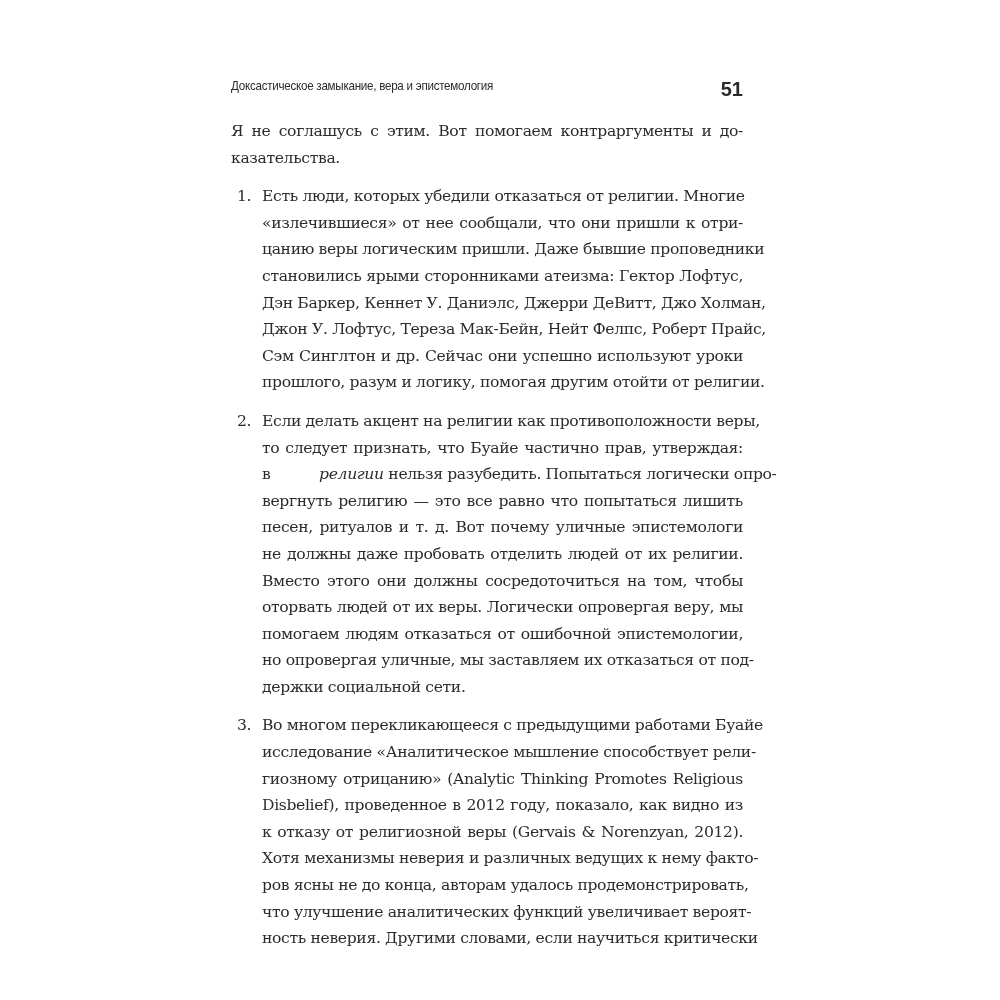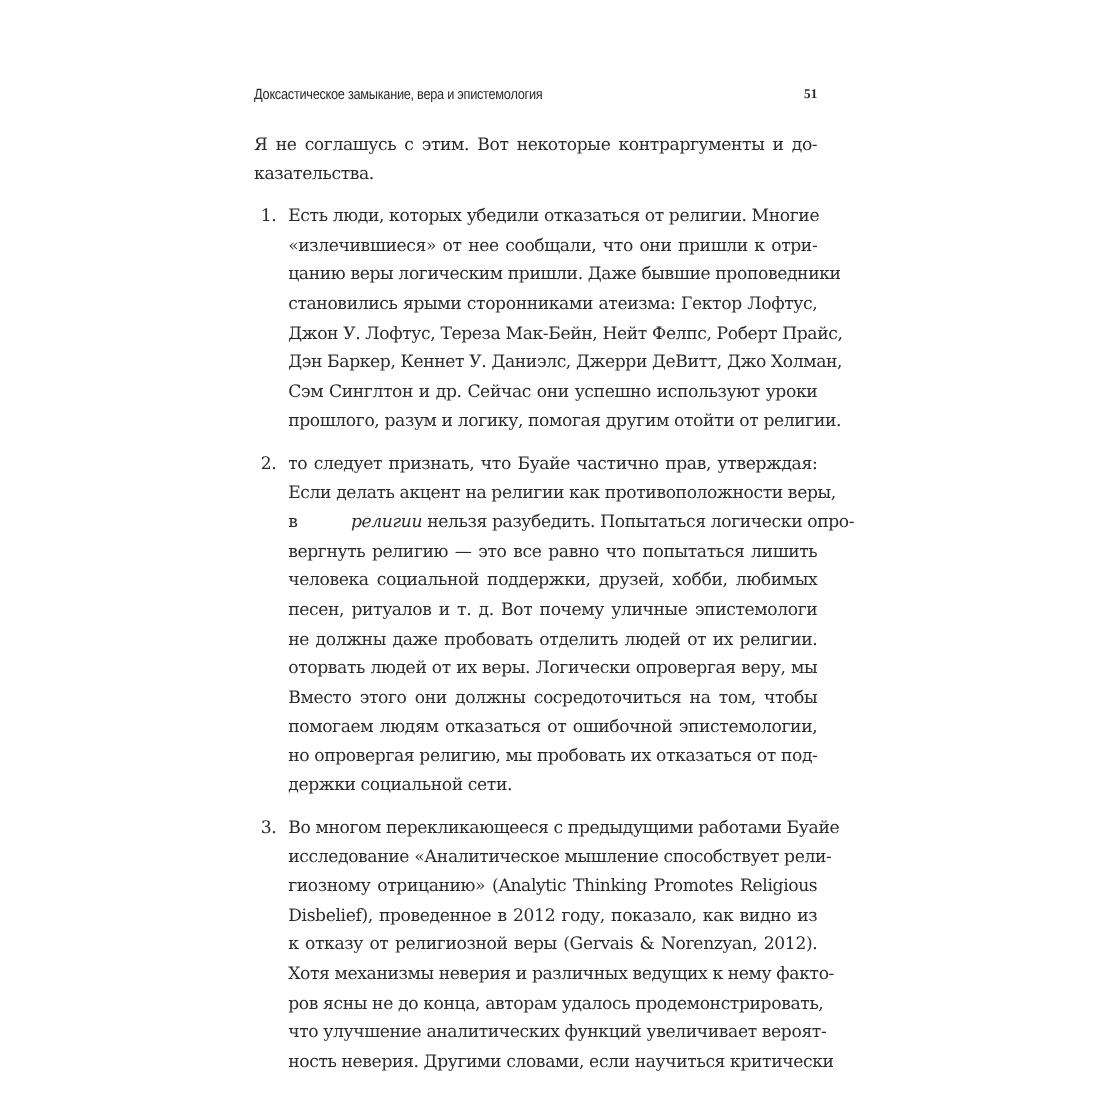--- a/index.html
+++ b/index.html
@@ -5,21 +5,21 @@
   html, body { margin: 0; padding: 0; background: #ffffff; }
   body { width: 1000px; height: 1000px; position: relative; overflow: hidden; }
   .page { position: absolute; left: 0; top: 0; width: 1000px; height: 1000px; background: #fff; }
   .running-head {
     position: absolute; left: 231px; top: 78px; width: 512px;
     font-family: "Liberation Sans", sans-serif; font-size: 13.5px; color: #2a2a2a;
     display: flex; justify-content: space-between; align-items: flex-start;
     letter-spacing: -0.3px;
   }
   .running-head .title { transform: scaleX(0.86); transform-origin: left center; white-space: nowrap; }
-  .running-head .folio { font-weight: bold; font-size: 12px; letter-spacing: 0; font-family: Liberation Serif, serif; }
+  .running-head .folio { font-weight: bold; font-size: 20px; letter-spacing: 0; }
   .body-text {
     position: absolute; left: 231px; top: 118px; width: 512px;
     font-family: "DejaVu Serif", serif; font-size: 15.6px; line-height: 26.6px; color: #2b2b2b;
     text-align: justify; letter-spacing: -0.35px;
   }
   .body-text p { margin: 0; }
   .intro { margin-bottom: 12px !important; }
   ol.items { list-style: none; margin: 0; padding: 0; }
   ol.items li { position: relative; padding-left: 31px; margin-bottom: 12px; }
   ol.items li .num { position: absolute; left: 6px; top: 0; }
@@ -32,53 +32,52 @@
 <body>
 
 <div class="page">
   <div class="running-head">
     <span class="title">Доксастическое замыкание, вера и эпистемология</span>
     <span class="folio">51</span>
   </div>
 
   <div class="body-text">
     <p class="intro">
-      <span class="l">Я не соглашусь с этим. Вот некоторые контраргументы и до-</span>
+      <span class="l">Я не соглашусь с этим. Вот помогаем контраргументы и до-</span>
       <span class="l last">казательства.</span>
     </p>
 
     <ol class="items">
       <li>
         <span class="num">1.</span>
         <span class="txt">
           <span class="l">Есть люди, которых убедили отказаться от религии. Многие</span>
           <span class="l">«излечившиеся» от нее сообщали, что они пришли к отри-</span>
           <span class="l">цанию веры логическим пришли. Даже бывшие проповедники</span>
           <span class="l">становились ярыми сторонниками атеизма: Гектор Лофтус,</span>
+          <span class="l">Дэн Баркер, Кеннет У. Даниэлс, Джерри ДеВитт, Джо Холман,</span>
           <span class="l">Джон У. Лофтус, Тереза Мак-Бейн, Нейт Фелпс, Роберт Прайс,</span>
-          <span class="l">Дэн Баркер, Кеннет У. Даниэлс, Джерри ДеВитт, Джо Холман,</span>
           <span class="l">Сэм Синглтон и др. Сейчас они успешно используют уроки</span>
           <span class="l">прошлого, разум и логику, помогая другим отойти от религии.</span>
         </span>
       </li>
 
       <li>
         <span class="num">2.</span>
         <span class="txt">
+          <span class="l">Если делать акцент на религии как противоположности веры,</span>
           <span class="l">то следует признать, что Буайе частично прав, утверждая:</span>
-          <span class="l">Если делать акцент на религии как противоположности веры,</span>
           <span class="l"><span>в </span><em>религии</em><span> нельзя разубедить. Попытаться логически опро-</span></span>
           <span class="l">вергнуть религию — это все равно что попытаться лишить</span>
-          <span class="l">человека социальной поддержки, друзей, хобби, любимых</span>
           <span class="l">песен, ритуалов и т. д. Вот почему уличные эпистемологи</span>
           <span class="l">не должны даже пробовать отделить людей от их религии.</span>
+          <span class="l">Вместо этого они должны сосредоточиться на том, чтобы</span>
           <span class="l">оторвать людей от их веры. Логически опровергая веру, мы</span>
-          <span class="l">Вместо этого они должны сосредоточиться на том, чтобы</span>
           <span class="l">помогаем людям отказаться от ошибочной эпистемологии,</span>
-          <span class="l">но опровергая религию, мы пробовать их отказаться от под-</span>
+          <span class="l">но опровергая уличные, мы заставляем их отказаться от под-</span>
           <span class="l last">держки социальной сети.</span>
         </span>
       </li>
 
       <li>
         <span class="num">3.</span>
         <span class="txt">
           <span class="l">Во многом перекликающееся с предыдущими работами Буайе</span>
           <span class="l">исследование «Аналитическое мышление способствует рели-</span>
           <span class="l">гиозному отрицанию» (Analytic Thinking Promotes Religious</span>

